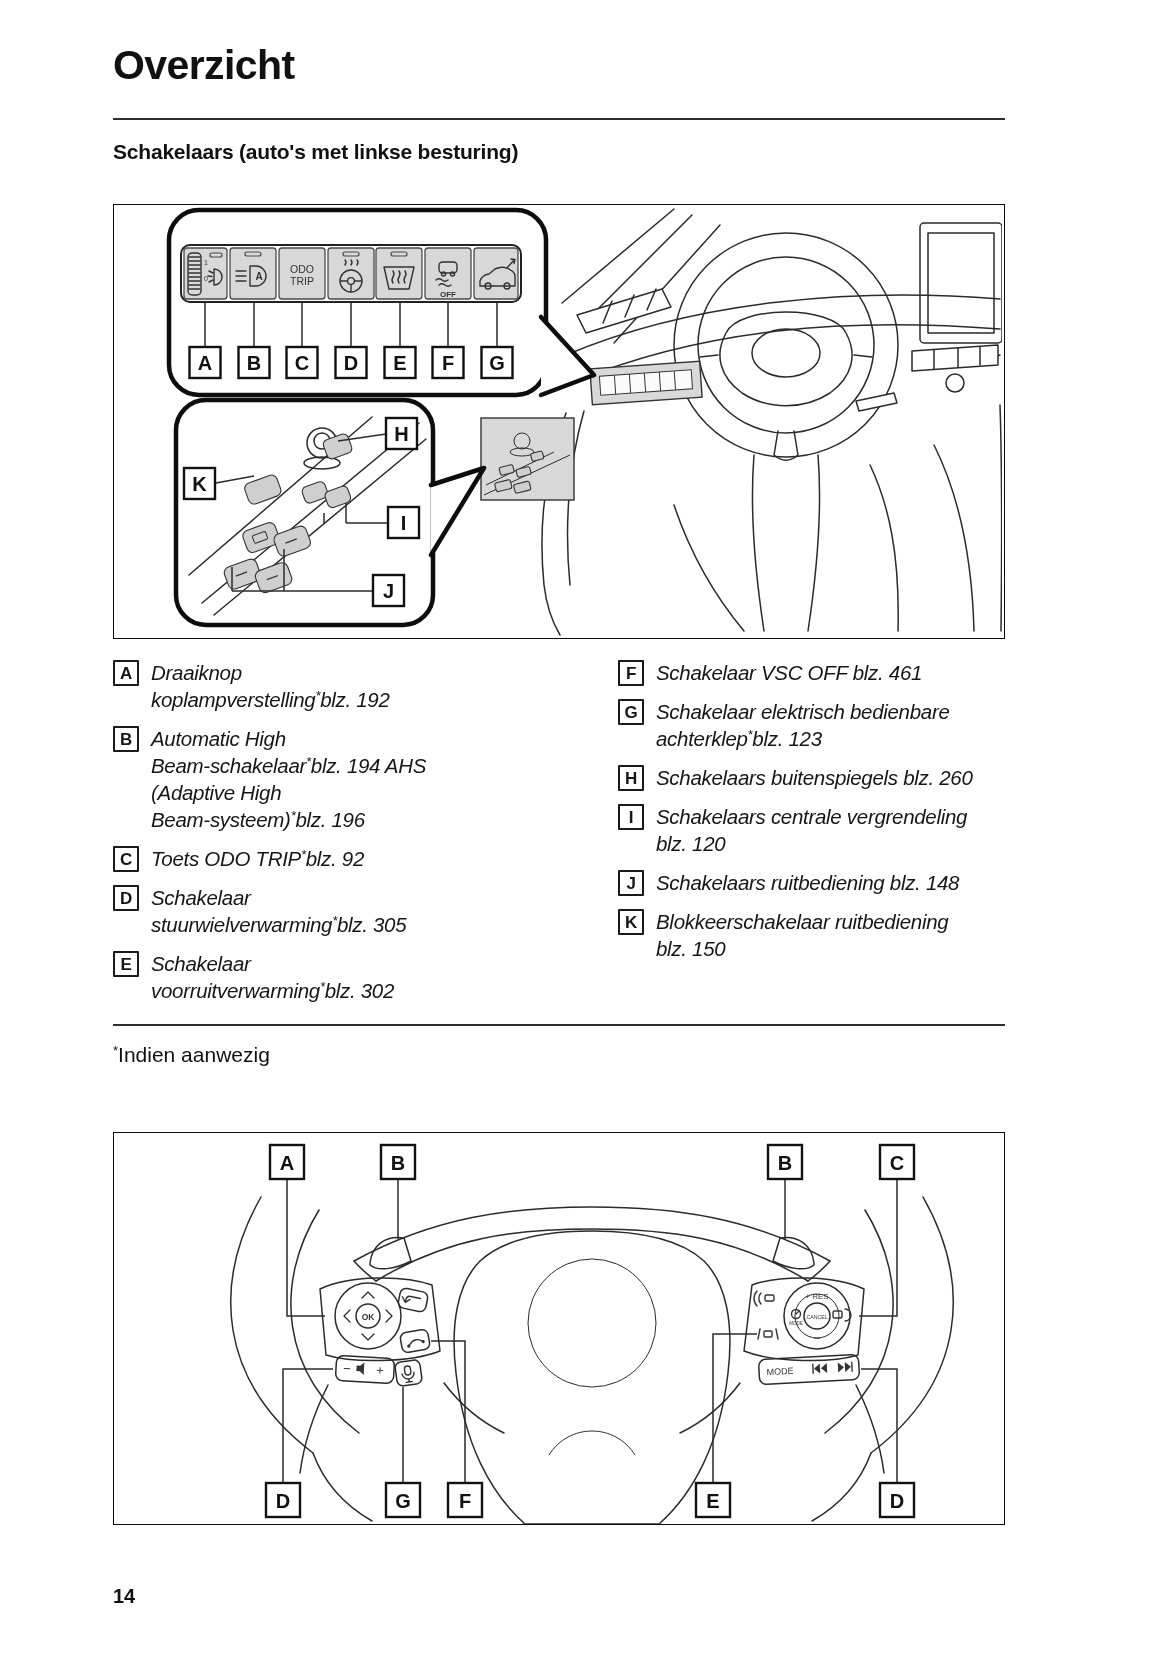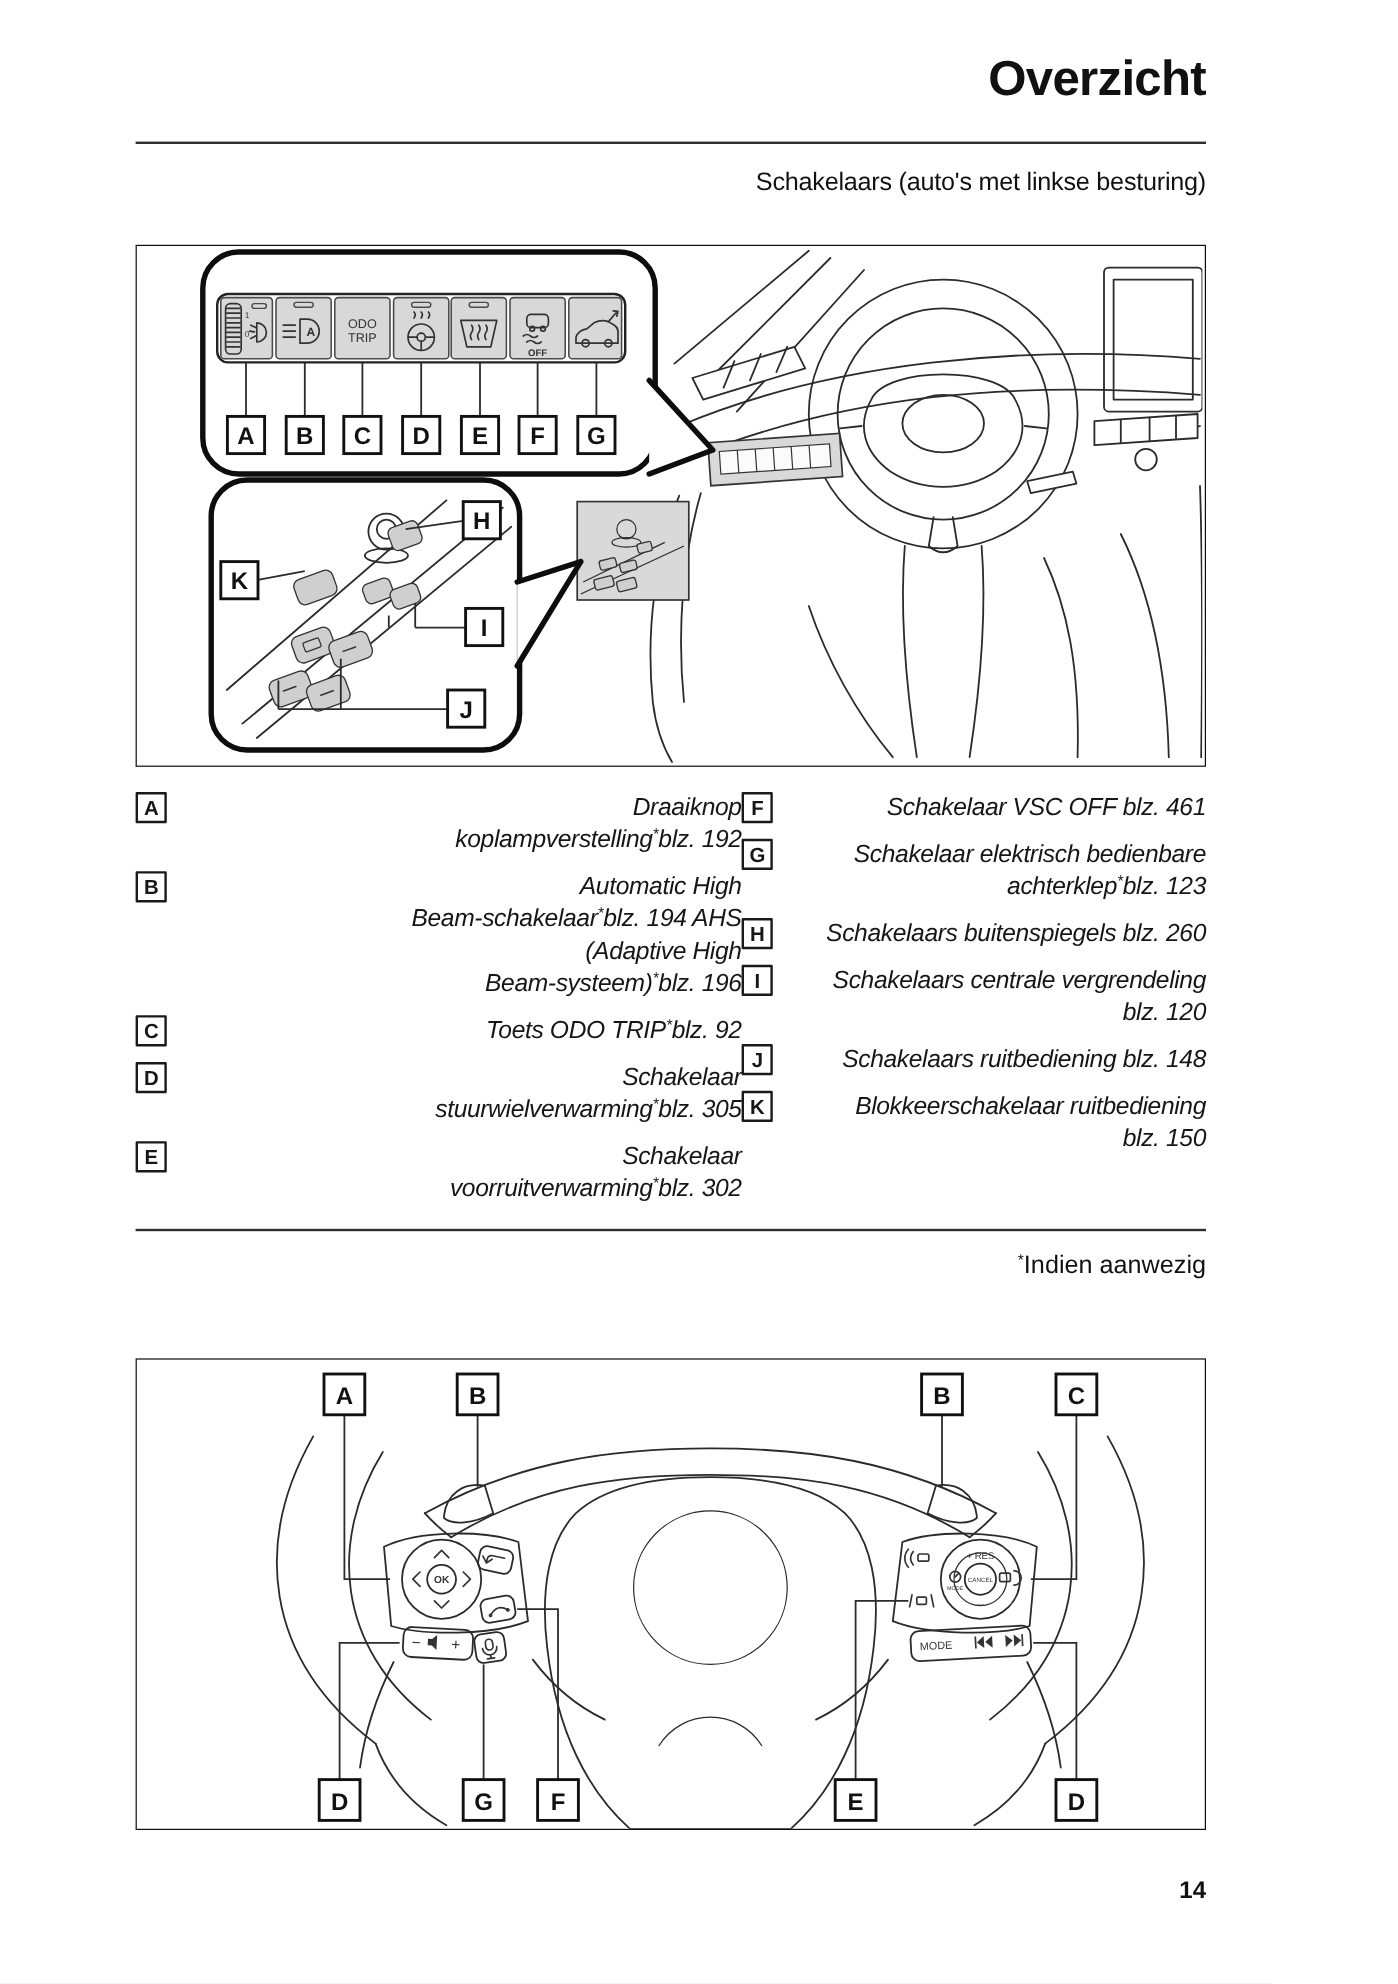--- a/index.html
+++ b/index.html
@@ -1,36 +1,36 @@
 <!DOCTYPE html>
 <html><head>
 <meta charset="utf-8">
 <style>
   html,body{margin:0;padding:0;background:#e8e8e8;}
   .page{width:1165px;height:1653px;background:#ffffff;position:relative;
         font-family:"Liberation Sans",sans-serif;color:#111;overflow:hidden;}
-  .content{margin-left:113px;width:892px;text-align:right;}
+  .content{margin-left:113px;width:892px;}
   .title{font-size:41px;font-weight:700;letter-spacing:-0.6px;margin:0;padding-top:42px;line-height:46px;}
   .title-rule{height:2px;background:#2e2e2e;margin-top:30px;}
-  .subtitle{font-size:21px;font-weight:400;letter-spacing:-0.2px;margin:20px 0 0 0;line-height:24px;}
+  .subtitle{font-size:21px;font-weight:700;letter-spacing:-0.2px;margin:20px 0 0 0;line-height:24px;}
   .figure{border:1.6px solid #0c0c0c;margin-top:40px;background:#fff;}
   .figure svg{display:block;}
   .legend{display:flex;margin-top:20px;}
   .legend-col-left{width:505px;flex:0 0 505px;}
   .legend-col-right{flex:1;}
   .legend-item{display:grid;grid-template-columns:26px 1fr;column-gap:12px;
                font-size:20.5px;line-height:27px;letter-spacing:-0.3px;margin-bottom:12px;color:#161616;}
   .keybox{width:26px;height:26px;box-sizing:border-box;border:2px solid #1a1a1a;border-radius:1px;
           display:flex;align-items:center;justify-content:center;font-weight:700;font-size:17px;margin-top:1px;}
   .legend-text{min-height:27px;font-style:italic;}
   sup.star{font-size:13px;line-height:0;vertical-align:7px;}
   .divider{height:2px;background:#2e2e2e;margin-top:8px;}
   .footnote{font-size:21px;margin-top:16px;line-height:26px;}
   .figure2{margin-top:64px;}
-  .pagenum{font-size:20px;font-weight:700;margin-top:40px;}
+  .pagenum{font-size:20px;font-weight:700;margin-top:60px;}
   
   .art{stroke:#2b2b2b;stroke-width:1.5;fill:none;stroke-linecap:round;stroke-linejoin:round;}
   .thin{stroke:#2b2b2b;stroke-width:1;fill:none;}
   .callout{fill:#fff;stroke:#0d0d0d;stroke-width:4.5;}
   .beakline{stroke:#0d0d0d;stroke-width:4.5;fill:none;stroke-linecap:round;}
   .lbox{fill:#fff;stroke:#111;stroke-width:2.4;}
   .ltxt{font-family:"Liberation Sans",sans-serif;font-size:20px;font-weight:700;fill:#111;text-anchor:middle;}
   .btn{fill:#d8d8d8;stroke:#4a4a4a;stroke-width:1.3;}
   .icon{stroke:#333;stroke-width:1.4;fill:none;stroke-linecap:round;stroke-linejoin:round;}
   .icontxt{font-family:"Liberation Sans",sans-serif;fill:#333;text-anchor:middle;}

